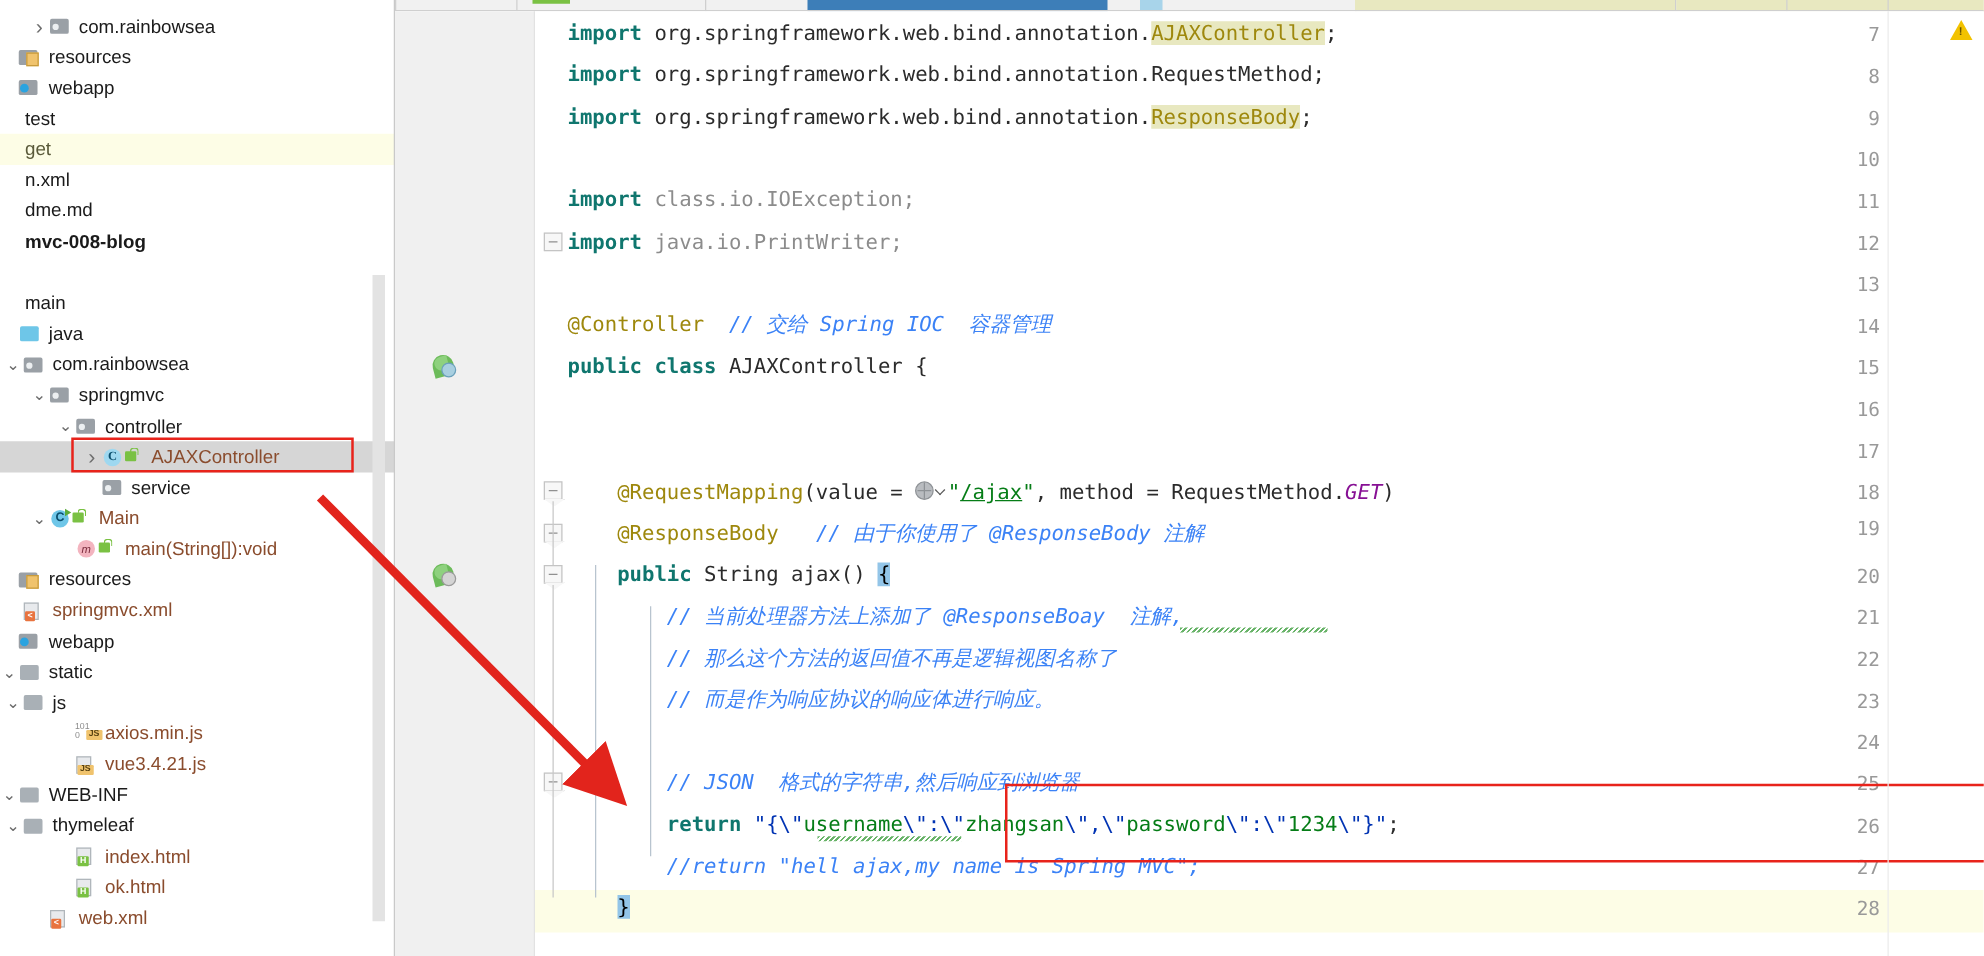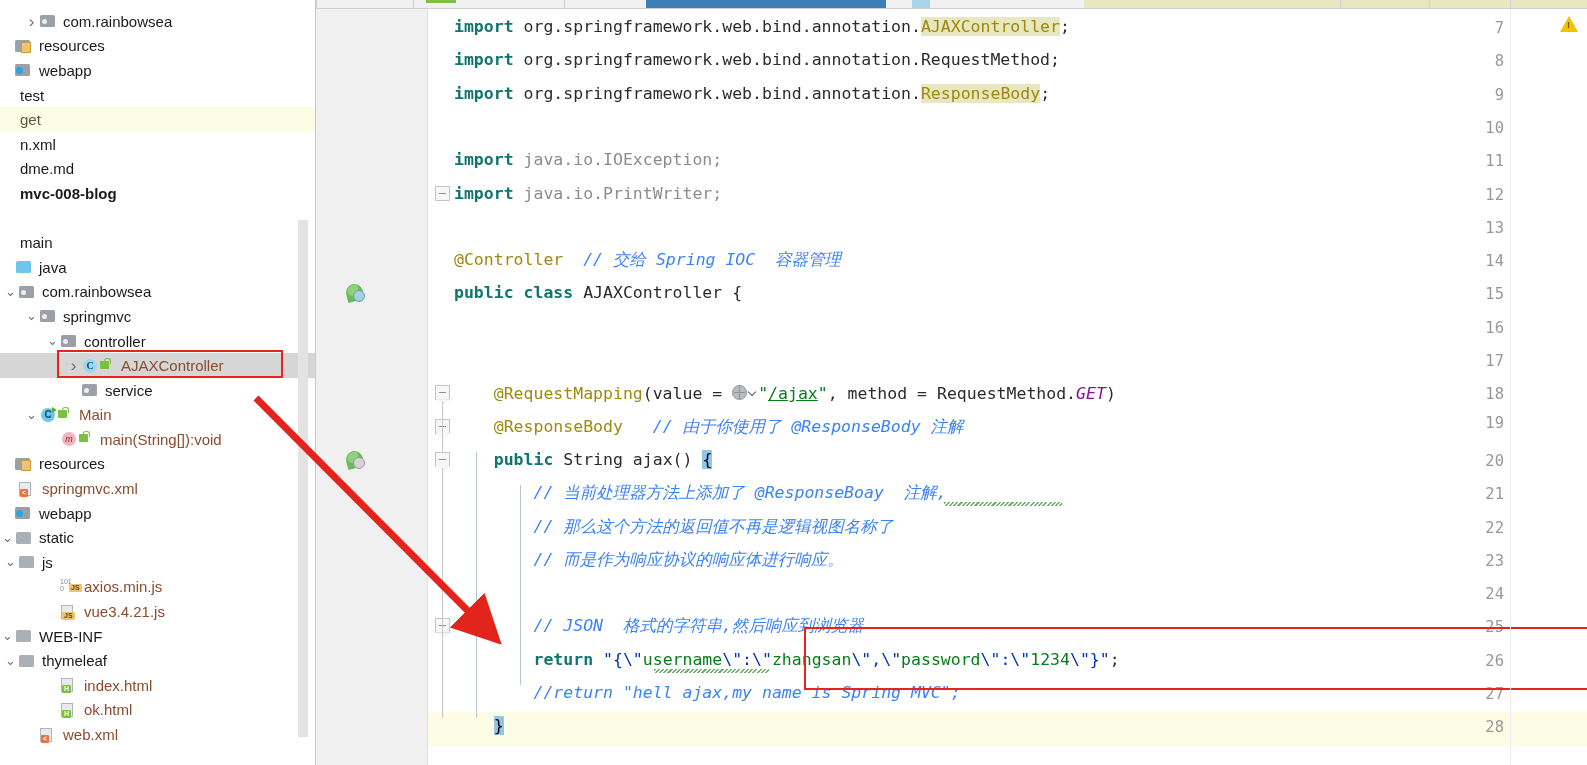--- a/index.html
+++ b/index.html
@@ -404,21 +404,21 @@
     <div id="code-layer">
         <div class="ln" style="top: 10px;">7</div>
         <div class="code" style="top: 10px;"><span class="kw">import </span><span class="plain">org.springframework.web.bind.annotation.</span><span class="annohl">AJAXController</span><span class="plain">;</span></div>
         <div class="ln" style="top: 43.3px;">8</div>
         <div class="code" style="top: 43.3px;"><span class="kw">import </span><span class="plain">org.springframework.web.bind.annotation.RequestMethod;</span></div>
         <div class="ln" style="top: 76.6px;">9</div>
         <div class="code" style="top: 76.6px;"><span class="kw">import </span><span class="plain">org.springframework.web.bind.annotation.</span><span class="annohl">ResponseBody</span><span class="plain">;</span></div>
         <div class="ln" style="top: 109.9px;">10</div>
         <div class="code" style="top: 109.9px;"></div>
         <div class="ln" style="top: 143.2px;">11</div>
-        <div class="code" style="top: 143.2px;"><span class="kw">import </span><span class="gray">java.io.IOException;</span></div>
+        <div class="code" style="top: 143.2px;"><span class="kw">import </span><span class="gray">class.io.IOException;</span></div>
         <div class="ln" style="top: 176.5px;">12</div>
         <div class="code" style="top: 176.5px; text-align: center;"><span class="kw">import </span><span class="gray">java.io.PrintWriter;</span></div>
         <div class="ln" style="top: 209.8px;">13</div>
         <div class="code" style="top: 209.8px;"></div>
         <div class="ln" style="top: 243.1px;">14</div>
         <div class="code" style="top: 243.1px;"><span class="anno">@Controller</span><span class="plain">  </span><span class="cmt">// 交给 Spring IOC  容器管理</span></div>
         <div class="ln" style="top: 276.4px;">15</div>
         <div class="code" style="top: 276.4px;"><span class="kw">public class </span><span class="plain">AJAXController </span><span class="plain">{</span></div>
         <div class="ln" style="top: 309.7px;">16</div>
         <div class="code" style="top: 309.7px;"></div>

